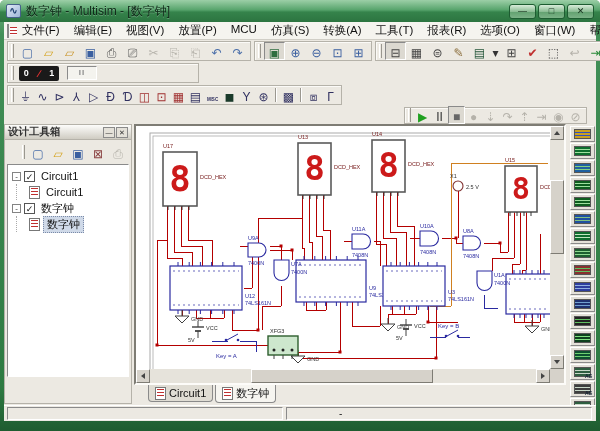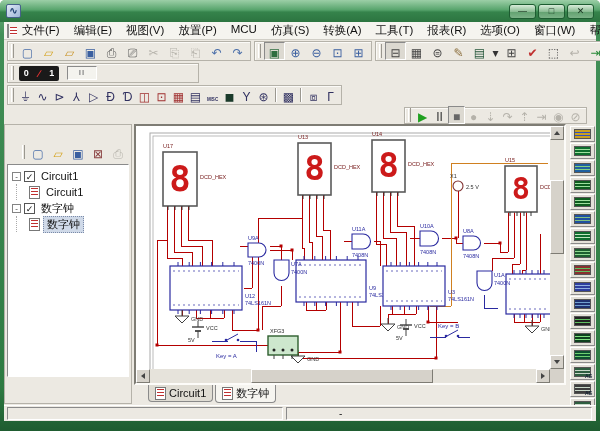--- a/index.html
+++ b/index.html
@@ -77,20 +77,21 @@
 .status-panel{height:13px;border:1px solid;border-color:#8a8a8a #fff #fff #8a8a8a;margin-left:3px;font-size:10px;color:#222;display:flex;align-items:center;padding:0 4px;}
 .sp1{width:276px;}
 .sp2{width:306px;padding-left:52px;}
 </style>
 </head>
 <body>
 
 <div class="window">
   <div class="titlebar">
     <div class="app-icon">∿</div>
+    <span class="title-text">数字钟 - Multisim - [数字钟]</span>
     <div class="win-buttons" id="win-buttons">
         <div class="wbtn">—</div>
         <div class="wbtn">□</div>
         <div class="wbtn">✕</div>
       </div>
   </div>
   <div class="client">
     <div class="menubar">
       <div class="mdidoc"></div>
       <div style="display:flex" id="menu-items">
@@ -193,20 +194,27 @@
           <div class="tbtn small disabled"><span class="tglyph">⇣</span></div>
           <div class="tbtn small disabled"><span class="tglyph">↷</span></div>
           <div class="tbtn small disabled"><span class="tglyph">⇡</span></div>
           <div class="tbtn small disabled"><span class="tglyph">⇥</span></div>
           <div class="tbtn small disabled"><span class="tglyph">◉</span></div>
           <div class="tbtn small disabled"><span class="tglyph">⊘</span></div>
         </div>
     </div>
     <div class="main">
       <div class="left-panel">
+        <div class="lp-title">
+          <span class="lp-title-text">设计工具箱</span>
+          <div class="lp-wbtns" id="lp-wbtns">
+              <div class="lpwb">—</div>
+              <div class="lpwb">✕</div>
+            </div>
+        </div>
         <div class="lp-toolbar" id="lp-toolbar">
             <div class="handle"></div>
             <div class="tbtn small"><span class="tglyph" style="color: rgb(74, 110, 169);">▢</span></div>
             <div class="tbtn small"><span class="tglyph" style="color: rgb(212, 160, 23);">▱</span></div>
             <div class="tbtn small"><span class="tglyph" style="color: rgb(58, 95, 160);">▣</span></div>
             <div class="tbtn small"><span class="tglyph" style="color: rgb(138, 64, 64);">⊠</span></div>
             <div class="tbtn small disabled"><span class="tglyph">⎙</span></div>
           </div>
         <div class="tree" id="lp-tree">
             <div class="tree-row">

